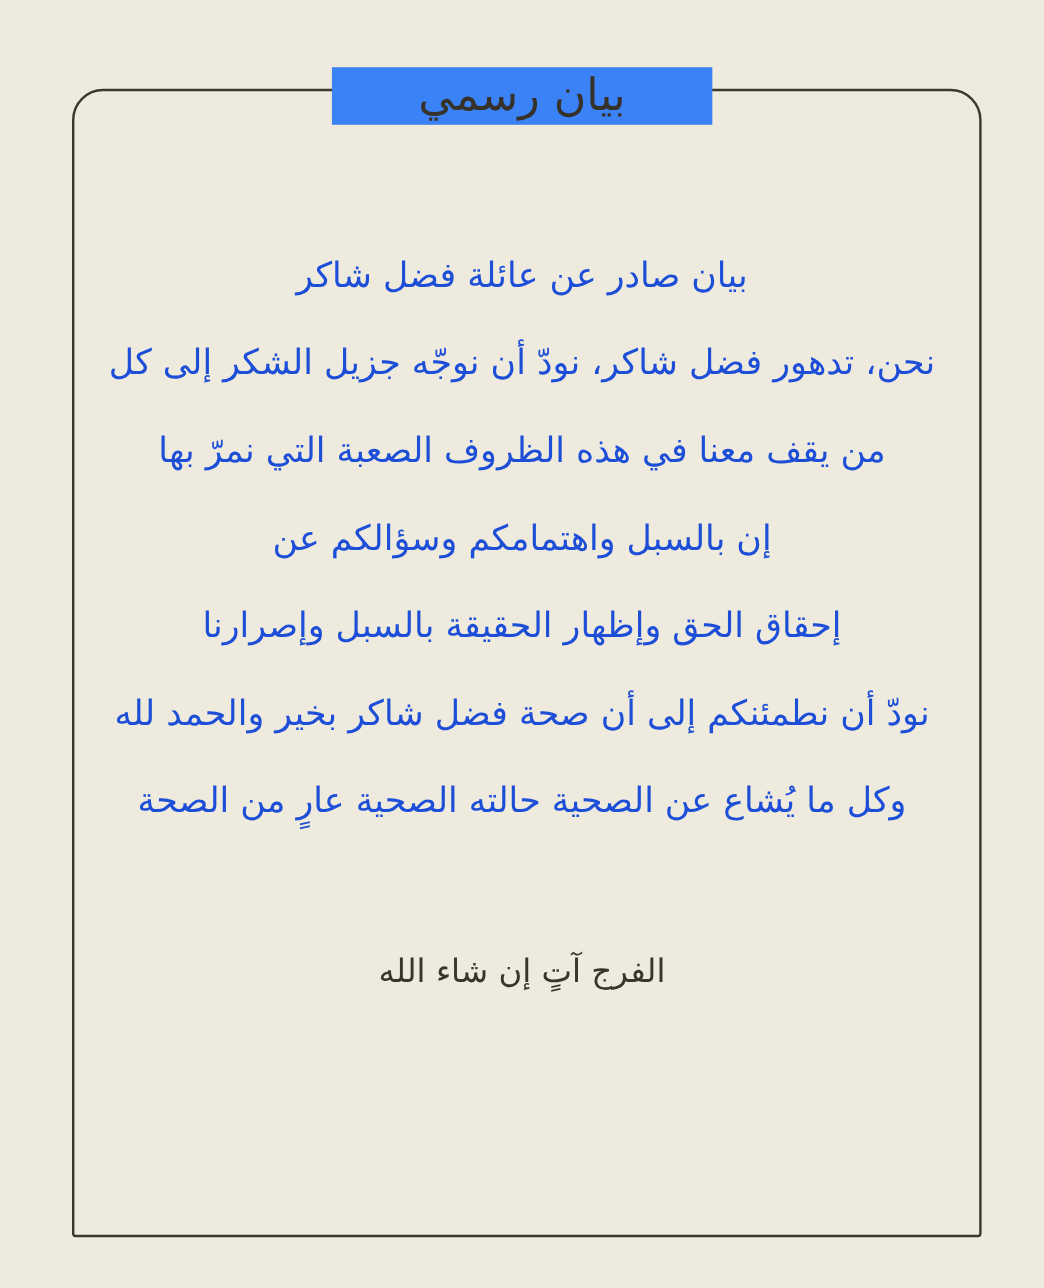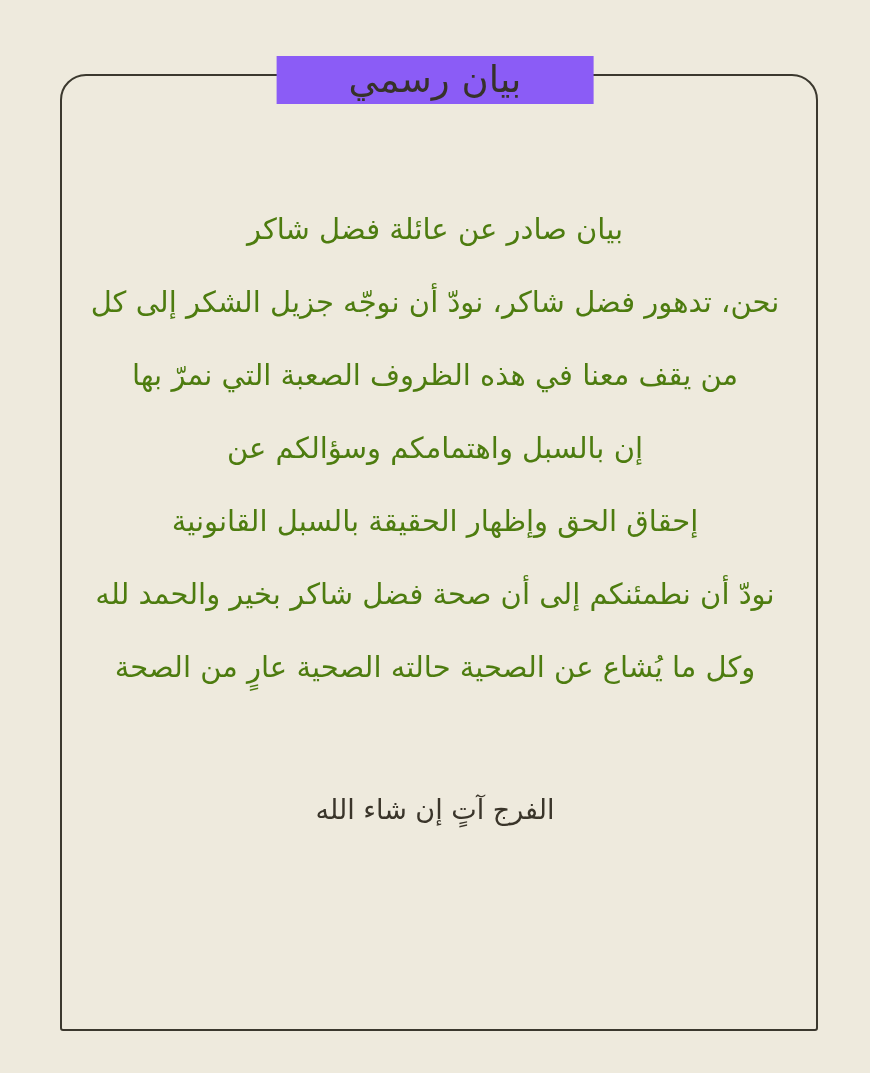--- a/index.html
+++ b/index.html
@@ -25,21 +25,21 @@
     border-radius: 26px 26px 3px 3px;
     box-sizing: border-box;
     z-index: 1;
   }
   .doc-title {
     position: absolute;
     top: 56px;
     left: 50%;
     transform: translateX(-50%);
     z-index: 2;
-    background: #8b5cf6;
+    background: #3b82f6;
     padding: 0 72px;
     font-size: 37px;
     font-weight: 500;
     letter-spacing: 0;
     white-space: nowrap;
     color: #363229;
     line-height: 1.3;
   }
   .content {
     position: absolute;
@@ -51,21 +51,21 @@
     text-align: center;
     direction: rtl;
   }
   .line {
     height: 73px;
     display: flex;
     align-items: center;
     justify-content: center;
     font-size: 29px;
     white-space: nowrap;
-    color: #4d7c0f;
+    color: #1d4ed8;
   }
   .closing {
     margin-top: 70px;
     height: 73px;
     display: flex;
     align-items: center;
     justify-content: center;
     font-size: 27px;
     color: #3A352A;
   }
@@ -75,17 +75,17 @@
 
 <div class="frame"></div>
 
 <div class="doc-title">بيان رسمي</div>
 
 <div class="content">
   <div class="line">بيان صادر عن عائلة فضل شاكر</div>
   <div class="line">نحن، تدهور فضل شاكر، نودّ أن نوجّه جزيل الشكر إلى كل</div>
   <div class="line">من يقف معنا في هذه الظروف الصعبة التي نمرّ بها</div>
   <div class="line">إن بالسبل واهتمامكم وسؤالكم عن</div>
-  <div class="line">إحقاق الحق وإظهار الحقيقة بالسبل القانونية</div>
+  <div class="line">إحقاق الحق وإظهار الحقيقة بالسبل وإصرارنا</div>
   <div class="line">نودّ أن نطمئنكم إلى أن صحة فضل شاكر بخير والحمد لله</div>
   <div class="line">وكل ما يُشاع عن الصحية حالته الصحية عارٍ من الصحة</div>
   <div class="closing">الفرج آتٍ إن شاء الله</div>
 </div>
 
 </body></html>

